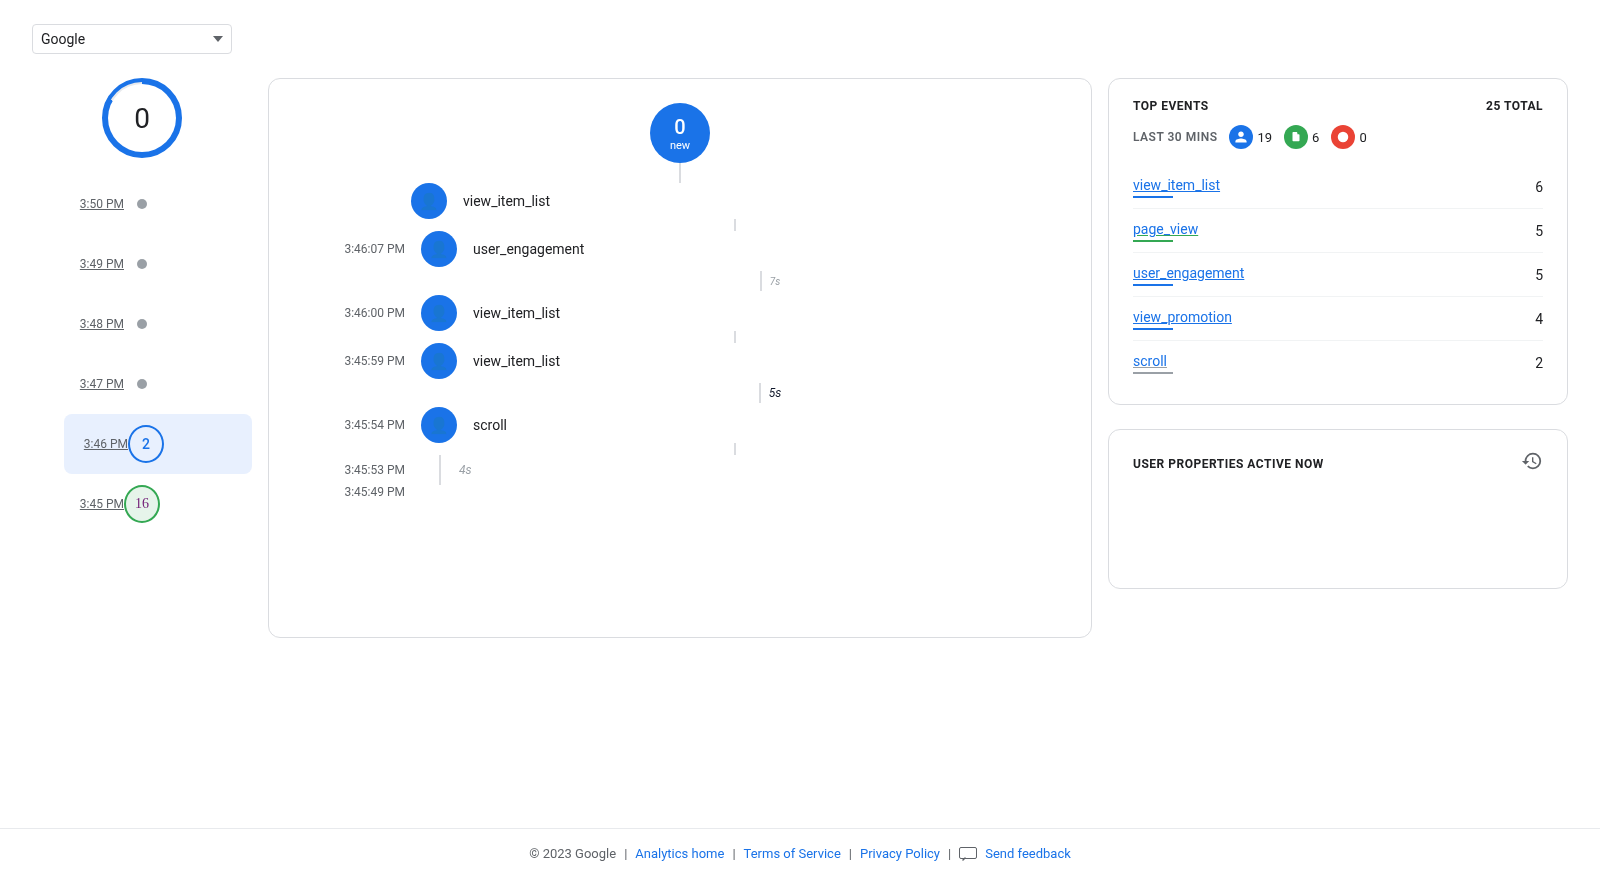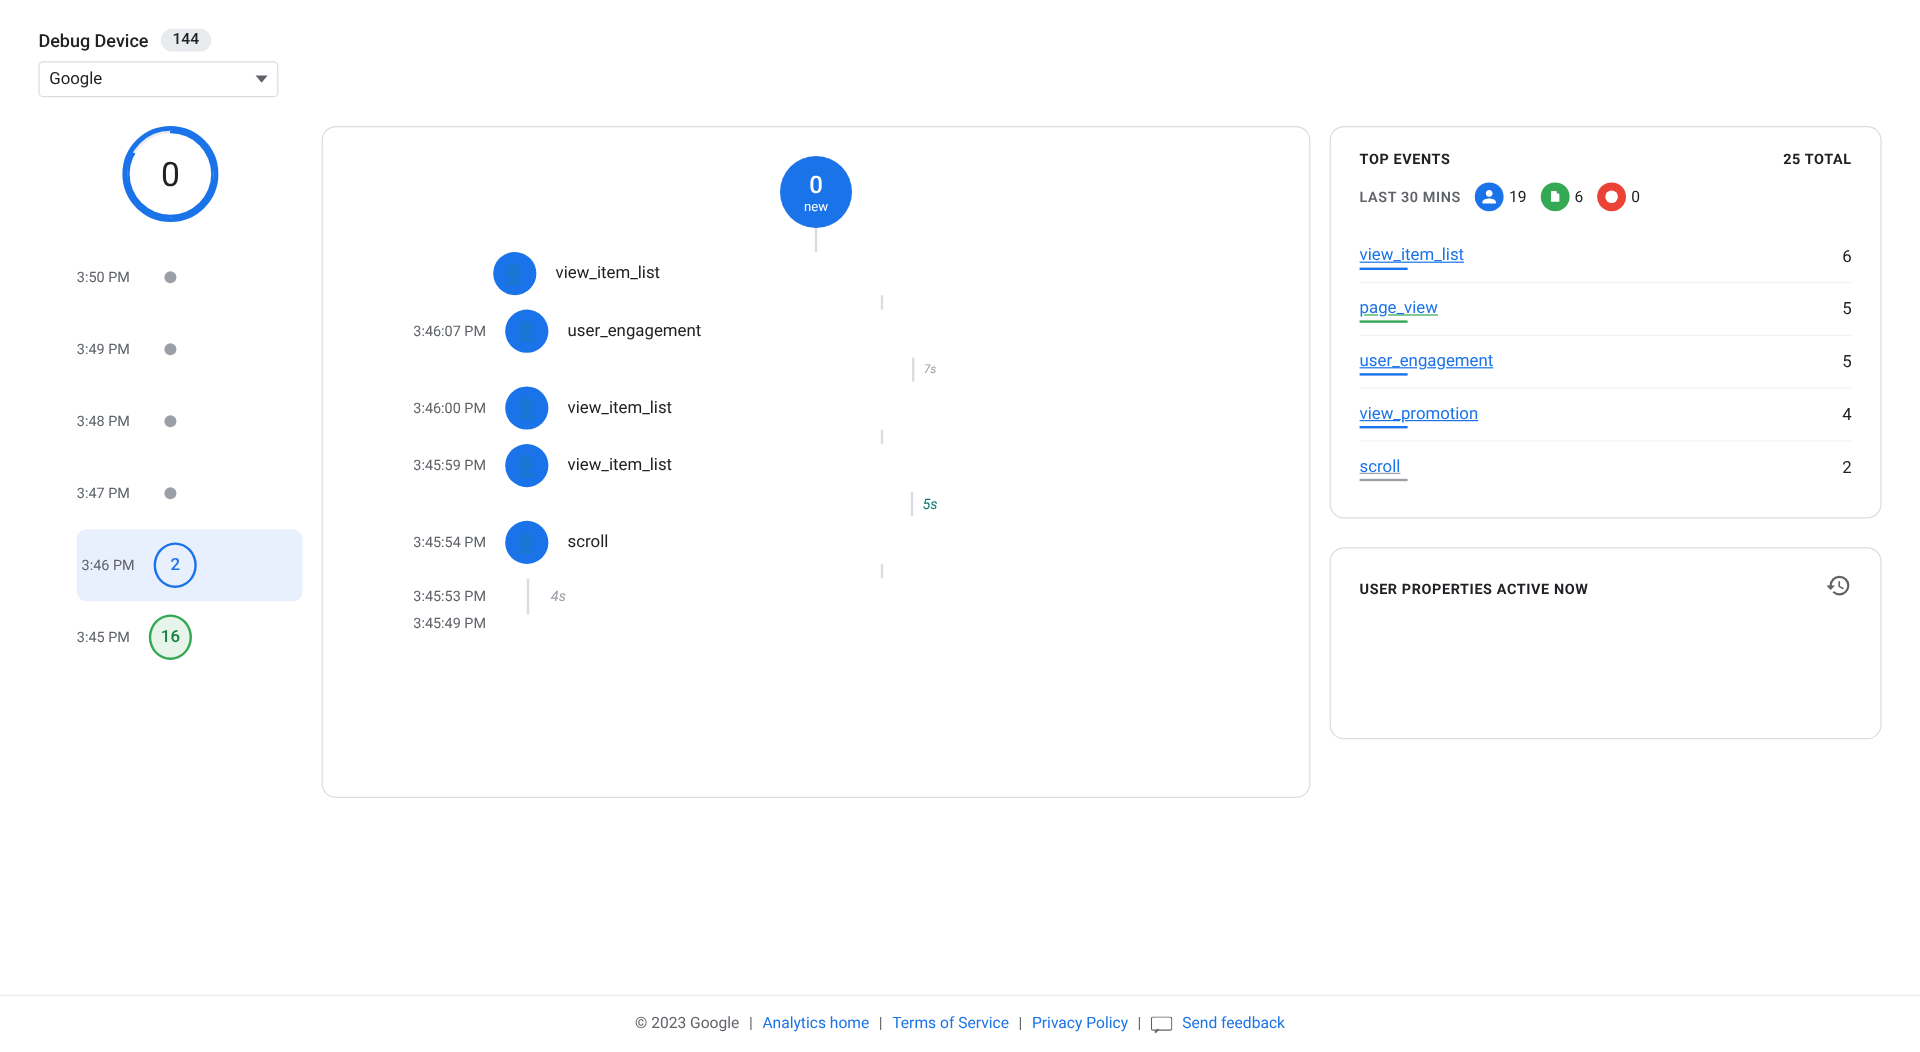--- a/index.html
+++ b/index.html
@@ -124,21 +124,23 @@
       align-items: center;
       height: 60px;
       width: 100%;
       position: relative;
     }
 
     .timeline-time {
       font-size: 12px;
       color: #5f6368;
       width: 60px;
+      text-align: right;
       flex-shrink: 0;
+      text-decoration: underline;
     }
 
     .timeline-dot-area {
       width: 36px;
       display: flex;
       align-items: center;
       justify-content: center;
       flex-shrink: 0;
       position: relative;
     }
@@ -162,22 +164,23 @@
     }
 
     .badge-blue {
       border: 2px solid #1a73e8;
       color: #1a73e8;
       background: #e8f0fe;
     }
 
     .badge-green {
       border: 2px solid #34a853;
-      color: #15803d;
+      color: #701a75;
       background: #e6f4ea;
+      font-family: Liberation Serif, serif;
     }
 
     
     .mid-col {
       flex: 1;
       border: 1px solid #dadce0;
       border-radius: 12px;
       padding: 24px 32px;
       min-height: 560px;
       position: relative;
@@ -413,24 +416,20 @@
       flex-direction: column;
       align-items: center;
     }
   </style>
 </head>
 <body>
 
 <div class="main-content">
 
   <div class="header">
-    <div class="debug-row">
-      <span class="debug-label">Debug Device</span>
-      <span class="debug-count-badge">144</span>
-    </div>
     <div class="device-select-wrapper">
       <span class="device-select-label">Google</span>
       <div class="chevron-down"></div>
     </div>
   </div>
 
   <div class="columns">
 
     <div class="left-col">
 
@@ -550,21 +549,21 @@
             <div class="event-time-label" style="font-size:12px;color:#5f6368;width:120px;text-align:right;padding-right:16px;">3:45:59 PM</div>
             <div class="center-line-area">
               <div class="event-icon-circle">
                 <span>👤</span>
               </div>
             </div>
             <span class="event-name">view_item_list</span>
           </div>
           <div style="display:flex; align-items:center; margin-left: 180px; gap:8px; padding: 4px 0;">
             <div style="width:2px; height:20px; background:#dadce0;"></div>
-            <span style="font-size:12px;color:#0f766e;font-style:italic;">5s</span>
+            <span style="font-size:12px;color:#0f172a;font-style:italic;">5s</span>
           </div>
         </div>
 
         <div class="event-block">
           <div class="event-row-with-time">
             <div class="event-time-label" style="font-size:12px;color:#5f6368;width:120px;text-align:right;padding-right:16px;">3:45:54 PM</div>
             <div class="center-line-area">
               <div class="event-icon-circle">
                 <span>👤</span>
               </div>

